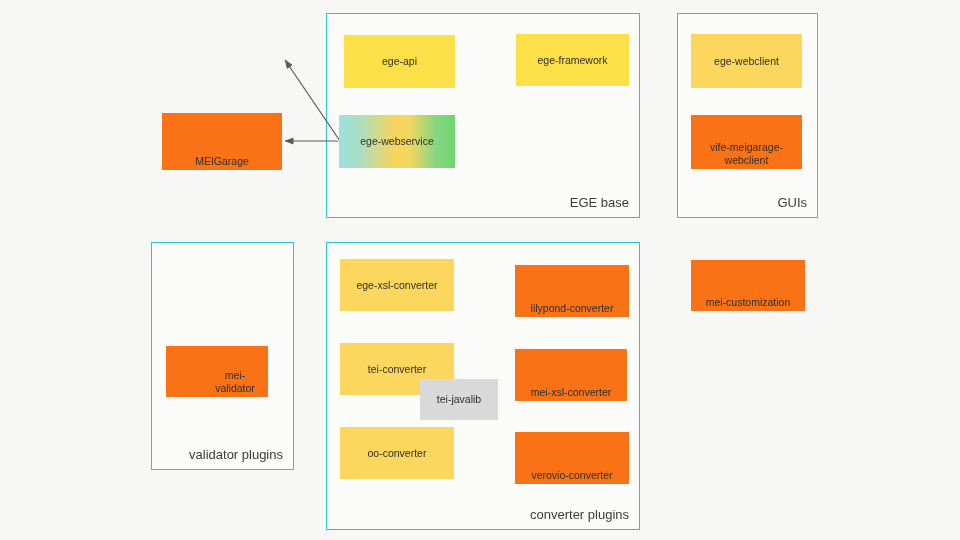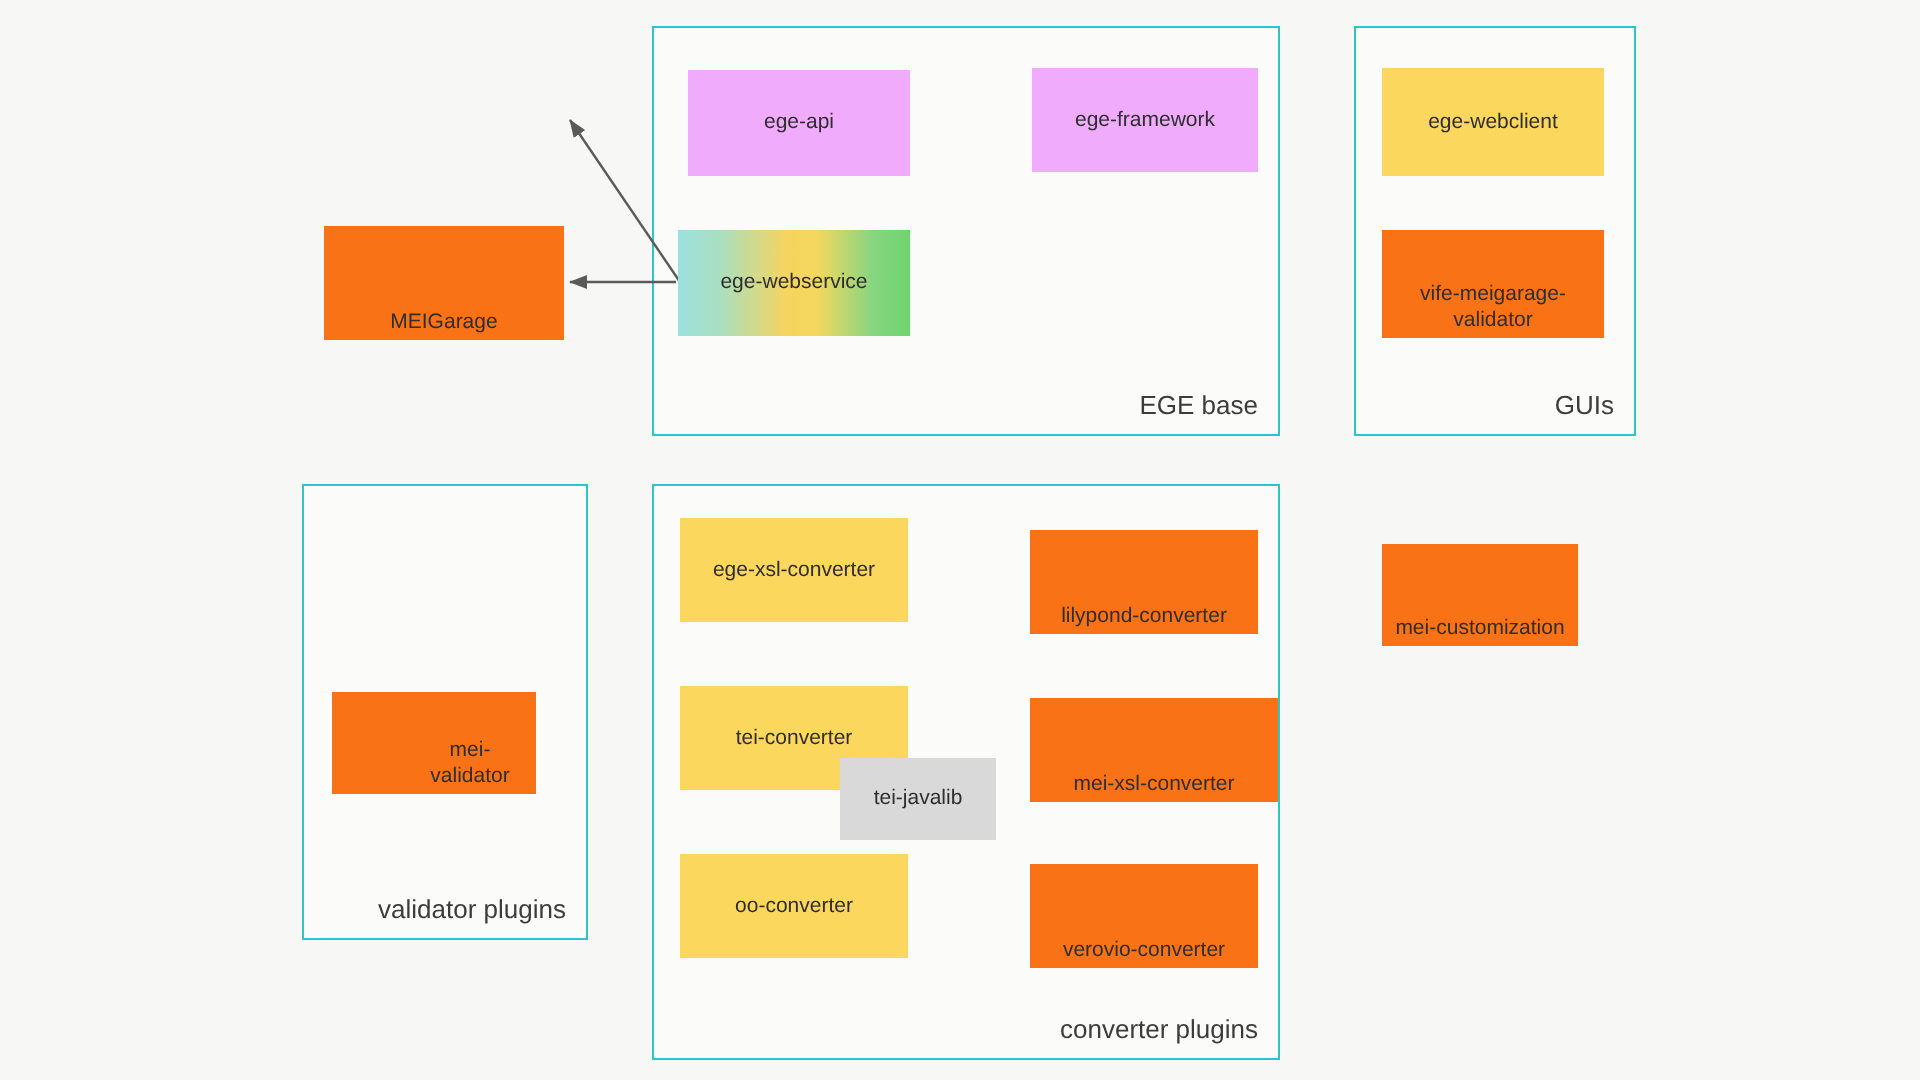--- a/index.html
+++ b/index.html
@@ -46,21 +46,21 @@
     line-height: 13px;
     color: #2e2e2e;
     padding: 2px 4px;
   }
   .node span {
     display: block;
     white-space: pre-line;
   }
   .n-yellow  { background: #fcd75e; }
   .n-green   { background: #f97316; align-items: flex-end; }
-  .n-cyan    { background: #f0abfc; }
+  .n-cyan    { background: #fde047; }
   .n-gray    { background: #d9d9d9; }
   .n-grad    { background: linear-gradient(90deg,#9ce1df 0%, #a9dfc0 18%, #f6d45e 47%, #f4d75f 60%, #86d580 84%, #6ed56e 100%); }
   svg.arrows {
     position: absolute;
     left: 0;
     top: 0;
     width: 960px;
     height: 540px;
     overflow: visible;
     pointer-events: none;
@@ -108,43 +108,43 @@
     <span>ege-framework</span>
   </div>
   <div class="node n-grad" id="node-ege-webservice" style="left: 339px; top: 115px; width: 116px; height: 53px; align-items: center;">
     <span>ege-webservice</span>
   </div>
   <div class="node n-yellow" id="node-ege-webclient" style="left: 691px; top: 34px; width: 111px; height: 54px;">
     <span>ege-webclient</span>
   </div>
   <div class="node n-green" id="node-vife-meigarage" style="left: 691px; top: 115px; width: 111px; height: 54px;">
     <span>vife-meigarage-
-validator</span>
+webclient</span>
   </div>
   <div class="node n-green" id="node-mei-validator" style="left: 166px; top: 346px; width: 102px; height: 51px; padding-left: 40px;">
     <span>mei-validator</span>
   </div>
   <div class="node n-yellow" id="node-ege-xsl-converter" style="left: 340px; top: 259px; width: 114px; height: 52px;">
     <span>ege-xsl-converter</span>
   </div>
   <div class="node n-yellow" id="node-tei-converter" style="left: 340px; top: 343px; width: 114px; height: 52px;">
     <span>tei-converter</span>
   </div>
   <div class="node n-yellow" id="node-oo-converter" style="left: 340px; top: 427px; width: 114px; height: 52px;">
     <span>oo-converter</span>
   </div>
   <div class="node n-gray" id="node-tei-javalib" style="left: 420px; top: 379px; width: 78px; height: 41px;">
     <span>tei-javalib</span>
   </div>
   <div class="node n-green" id="node-lilypond-converter" style="left: 515px; top: 265px; width: 114px; height: 52px;">
     <span>lilypond-converter</span>
   </div>
-  <div class="node n-green" id="node-mei-xsl-converter" style="left: 515px; top: 349px; width: 124px; height: 52px;">
+  <div class="node n-green" id="node-mei-xsl-converter" style="left: 515px; top: 349px; width: 112px; height: 52px;">
     <span>mei-xsl-converter</span>
   </div>
   <div class="node n-green" id="node-verovio-converter" style="left: 515px; top: 432px; width: 114px; height: 52px;">
     <span>verovio-converter</span>
   </div>
-  <div class="node n-green" id="node-mei-customization" style="left: 691px; top: 272px; width: 98px; height: 51px;">
+  <div class="node n-green" id="node-mei-customization" style="left: 691px; top: 260px; width: 114px; height: 51px;">
     <span>mei-customization</span>
   </div>
 
 </div>
 
 </body></html>

